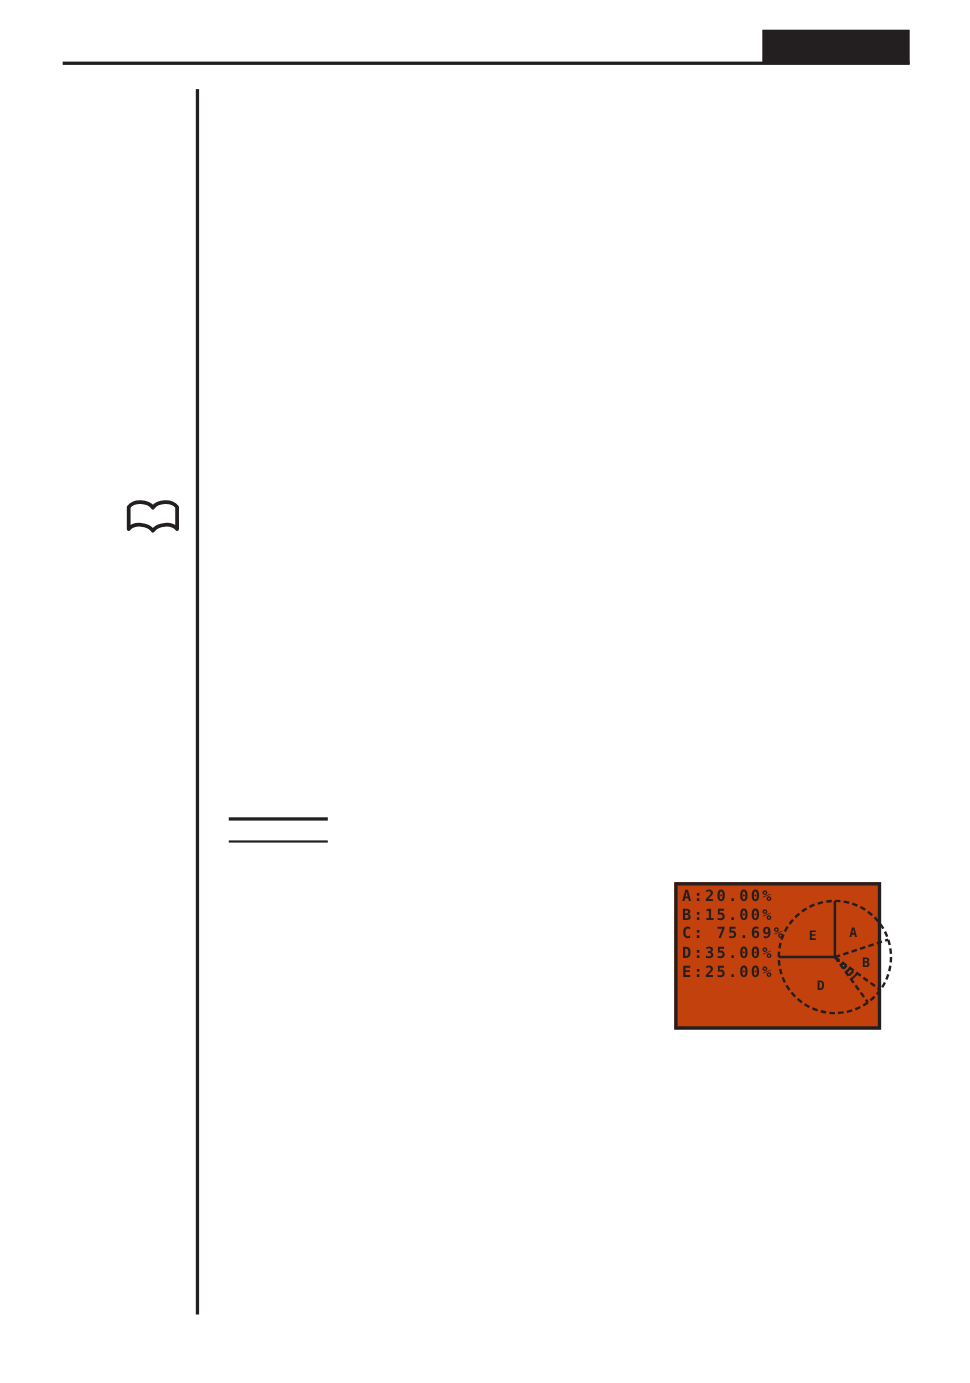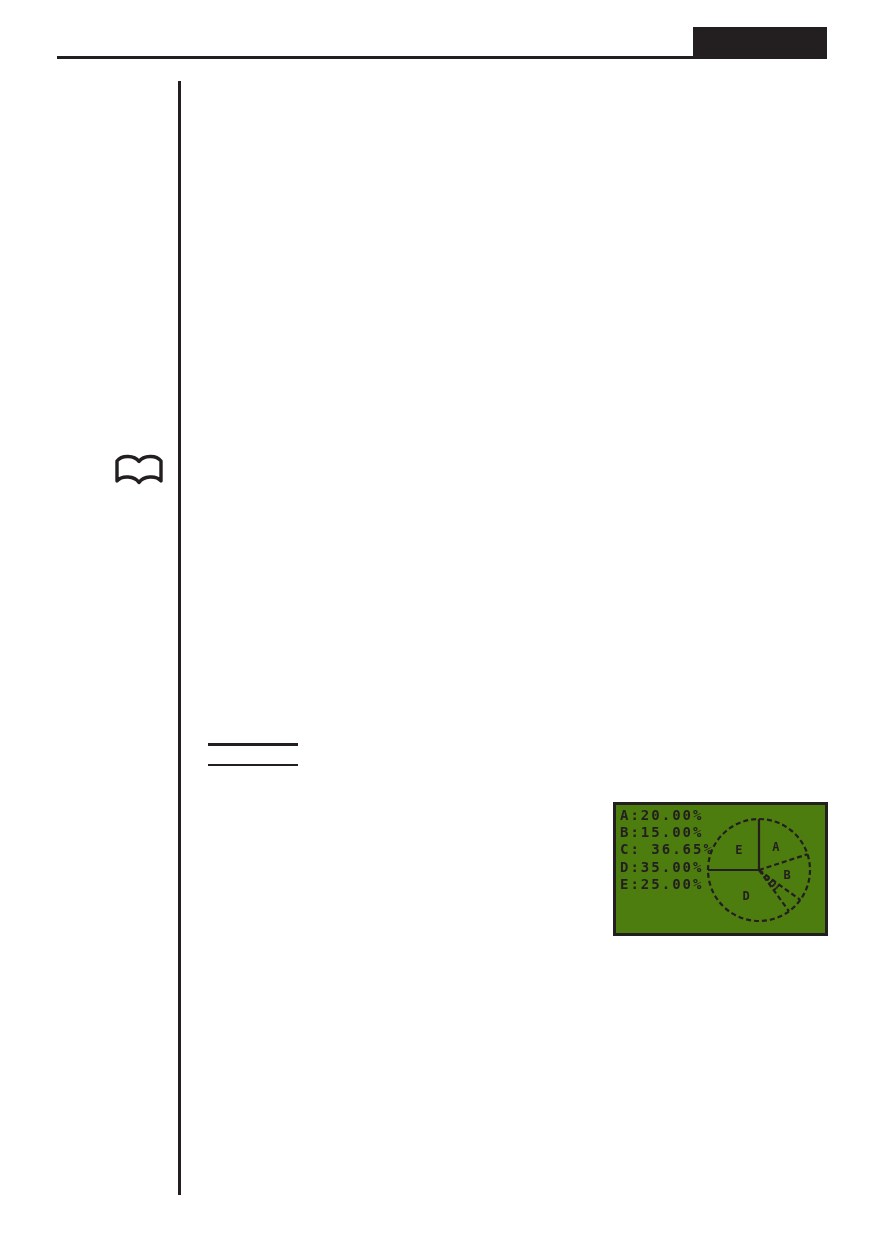--- a/index.html
+++ b/index.html
@@ -11,22 +11,22 @@
     font-family:"DejaVu Sans Mono","Liberation Mono",monospace;
   }
   .chapter-tab { position:absolute; left:693px; top:27px; width:134px; height:31px; background:var(--ink); }
   .top-rule    { position:absolute; left:57px;  top:56px; width:770px; height:3px;  background:var(--ink); }
   .v-rule      { position:absolute; left:178px; top:81px; width:2.5px; height:1114px; background:var(--ink); }
   .book-icon   { position:absolute; left:113px; top:452px; width:52px; height:42px; }
   .blank-rule  { position:absolute; background:var(--ink); }
   .blank-rule-1{ left:208px; top:743px; width:90px; height:2.5px; }
   .blank-rule-2{ left:208px; top:764px; width:90px; height:1.5px; }
   .calc-screen {
-    position:absolute; left:613px; top:802px; width:215px; height:134px;
-    border:3px solid var(--ink); background:#4d7c0f;
+    position:absolute; left:613px; top:802px; width:188px; height:134px;
+    border:3px solid var(--ink); background:#c2410c;
   }
   .legend {
     position:absolute; left:4px; top:2px;
     font-weight:bold; font-size:14px; line-height:17.2px;
     letter-spacing:2px; color:var(--ink); white-space:pre;
   }
   .pie { position:absolute; left:0; top:0; }
   .slice-label {
     font-family:"DejaVu Sans Mono","Liberation Mono",monospace;
     font-weight:bold; font-size:12px; fill:var(--ink);
@@ -50,21 +50,21 @@
                C 30.5 24, 43 23, 48 29
                L 48 9
                C 43 2.5, 30.5 3.5, 26 9.5 Z" fill="#ffffff" stroke="#231f20" stroke-width="3.4" stroke-linejoin="round"></path>
     </svg>
   </div>
 
   <div class="blank-rule blank-rule-1"></div>
   <div class="blank-rule blank-rule-2"></div>
 
   <div class="calc-screen">
-    <div class="legend"><div class="legend-line">A:20.00%</div><div class="legend-line">B:15.00%</div><div class="legend-line">C: 36.65%</div><div class="legend-line">D:35.00%</div><div class="legend-line">E:25.00%</div></div>
+    <div class="legend"><div class="legend-line">A:20.00%</div><div class="legend-line">B:15.00%</div><div class="legend-line">C: 75.69%</div><div class="legend-line">D:35.00%</div><div class="legend-line">E:25.00%</div></div>
     <svg class="pie" width="209" height="128" viewBox="0 0 209 128">
         <circle cx="143" cy="65" r="51" fill="none" stroke="#231f20" stroke-width="2.2" stroke-dasharray="5 3"></circle>
         <line x1="143" y1="65" x2="143" y2="14" stroke="#231f20" stroke-width="2.2"></line>
         <text x="159.78714680547304" y="46.394474640651495" text-anchor="middle" class="slice-label">A</text>
         <line x1="143" y1="65" x2="191.50388233105284" y2="49.24013328687768" stroke="#231f20" stroke-width="2.2" stroke-dasharray="5 3"></line>
         <text x="171.20837900739713" y="73.967768321549" text-anchor="middle" class="slice-label">B</text>
         <line x1="143" y1="65" x2="184.25986671312234" y2="94.97704786691612" stroke="#231f20" stroke-width="2.2" stroke-dasharray="5 3"></line>
         <circle cx="146.53553390593274" cy="68.53553390593274" r="1.1" fill="#231f20"></circle>
         <circle cx="149.36396103067892" cy="71.36396103067892" r="1.1" fill="#231f20"></circle>
         <circle cx="152.95857776054672" cy="73.35623892592501" r="1.1" fill="#231f20"></circle>

